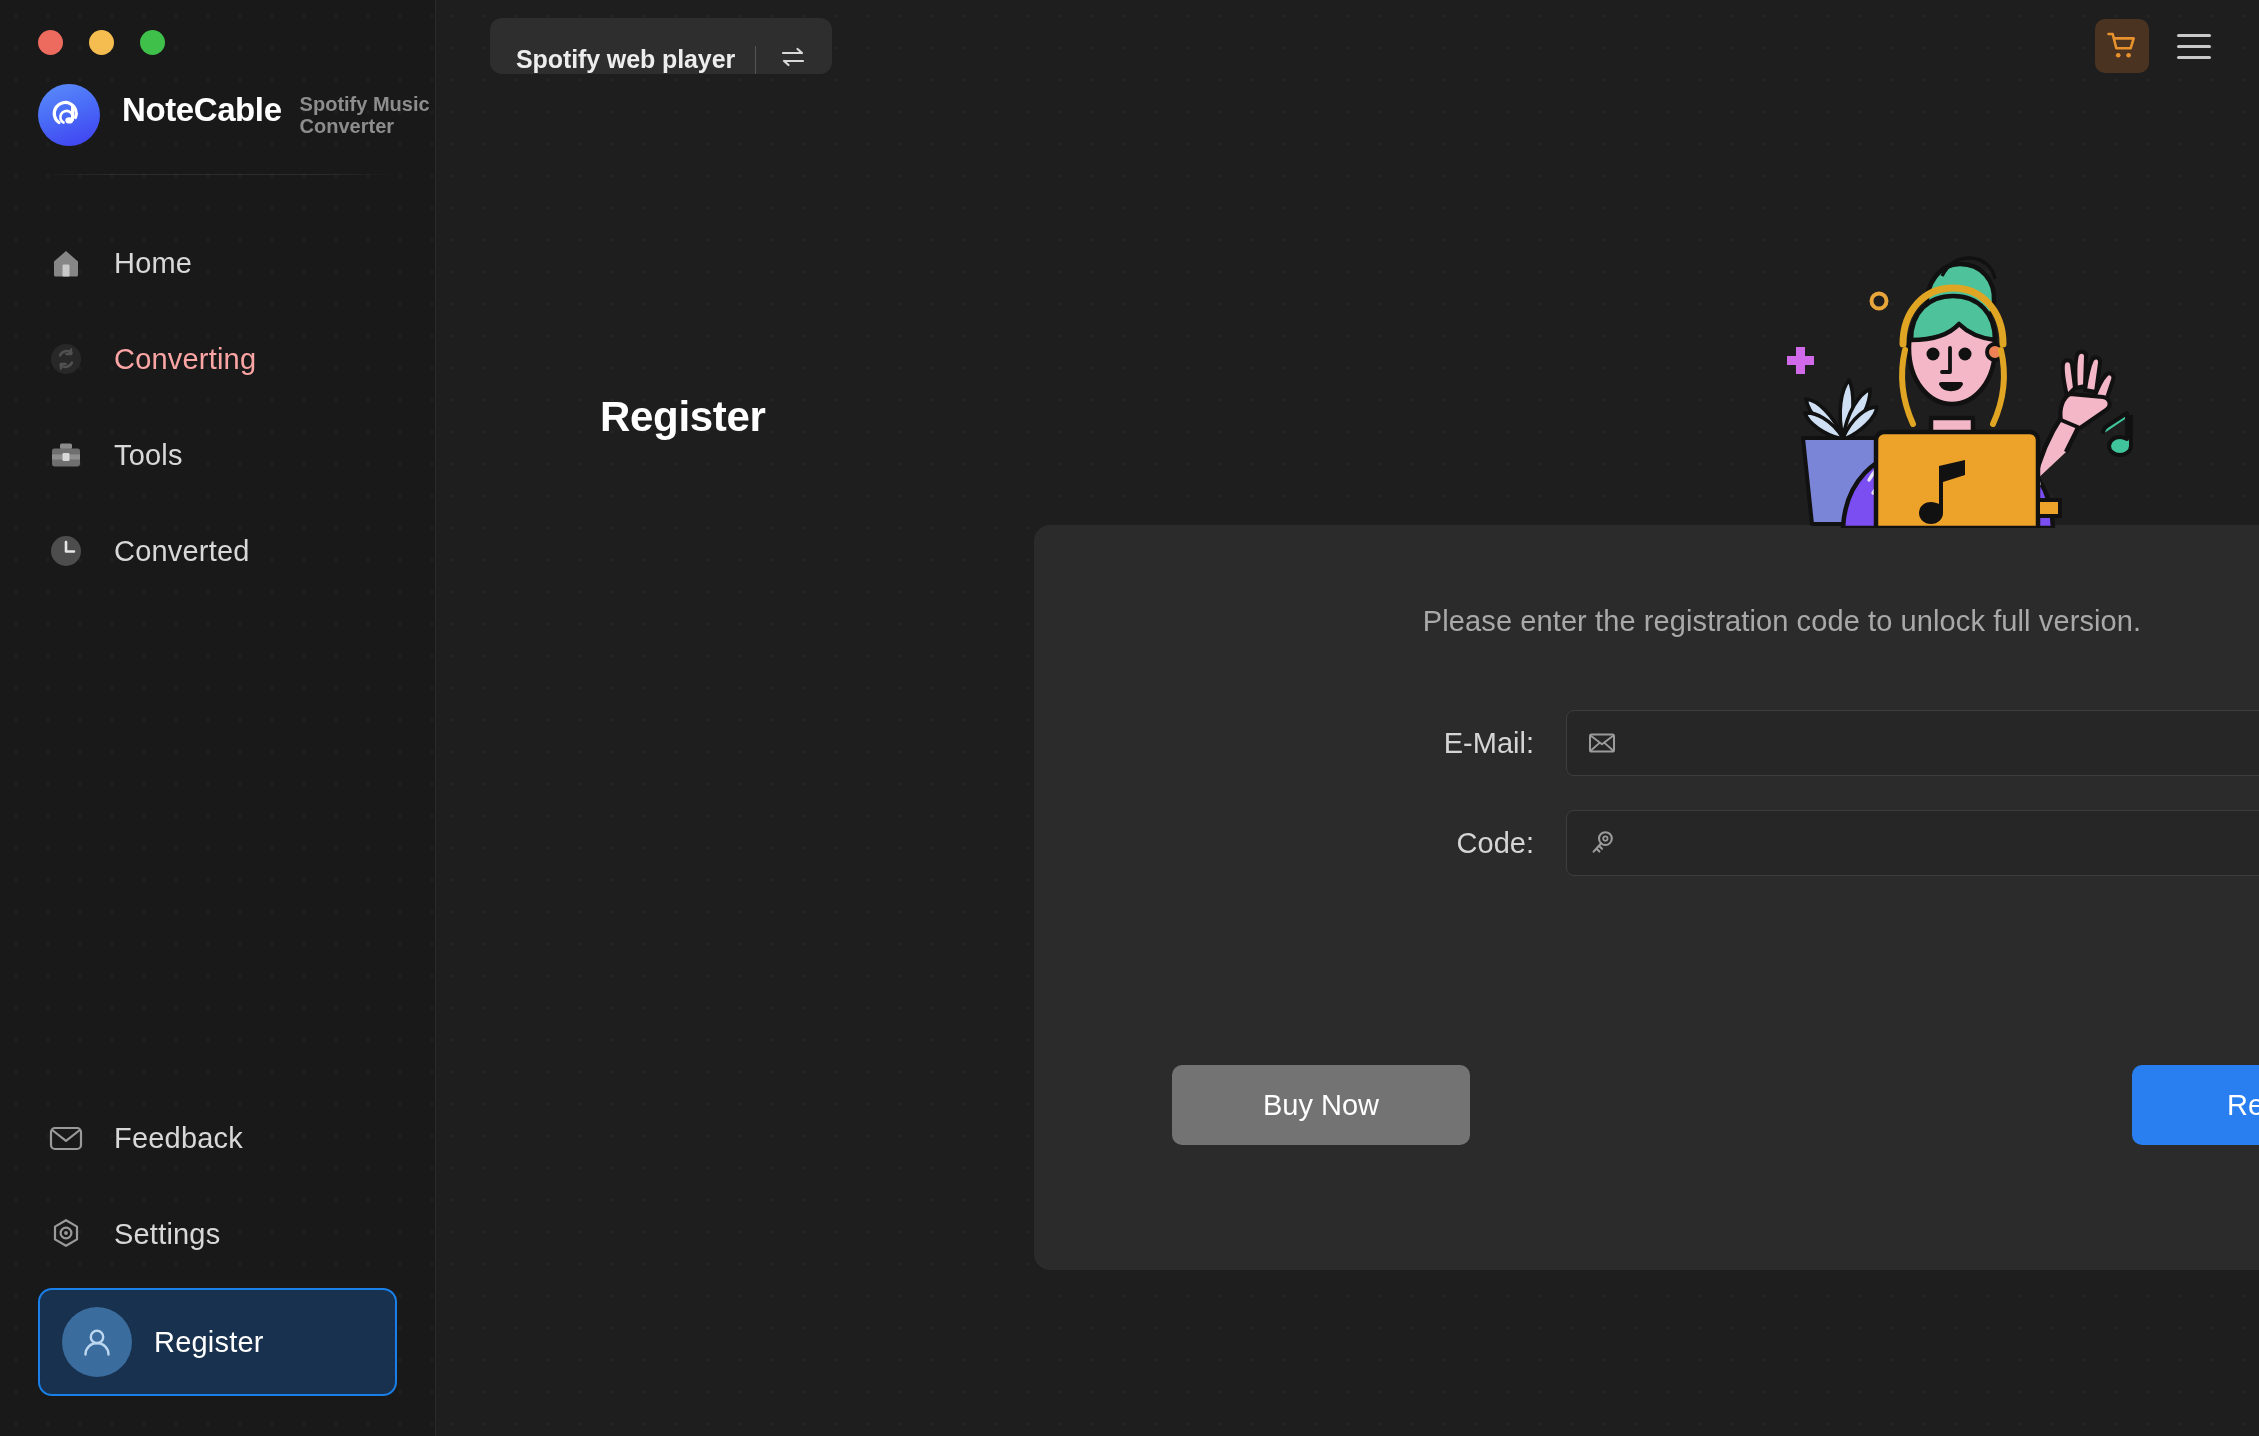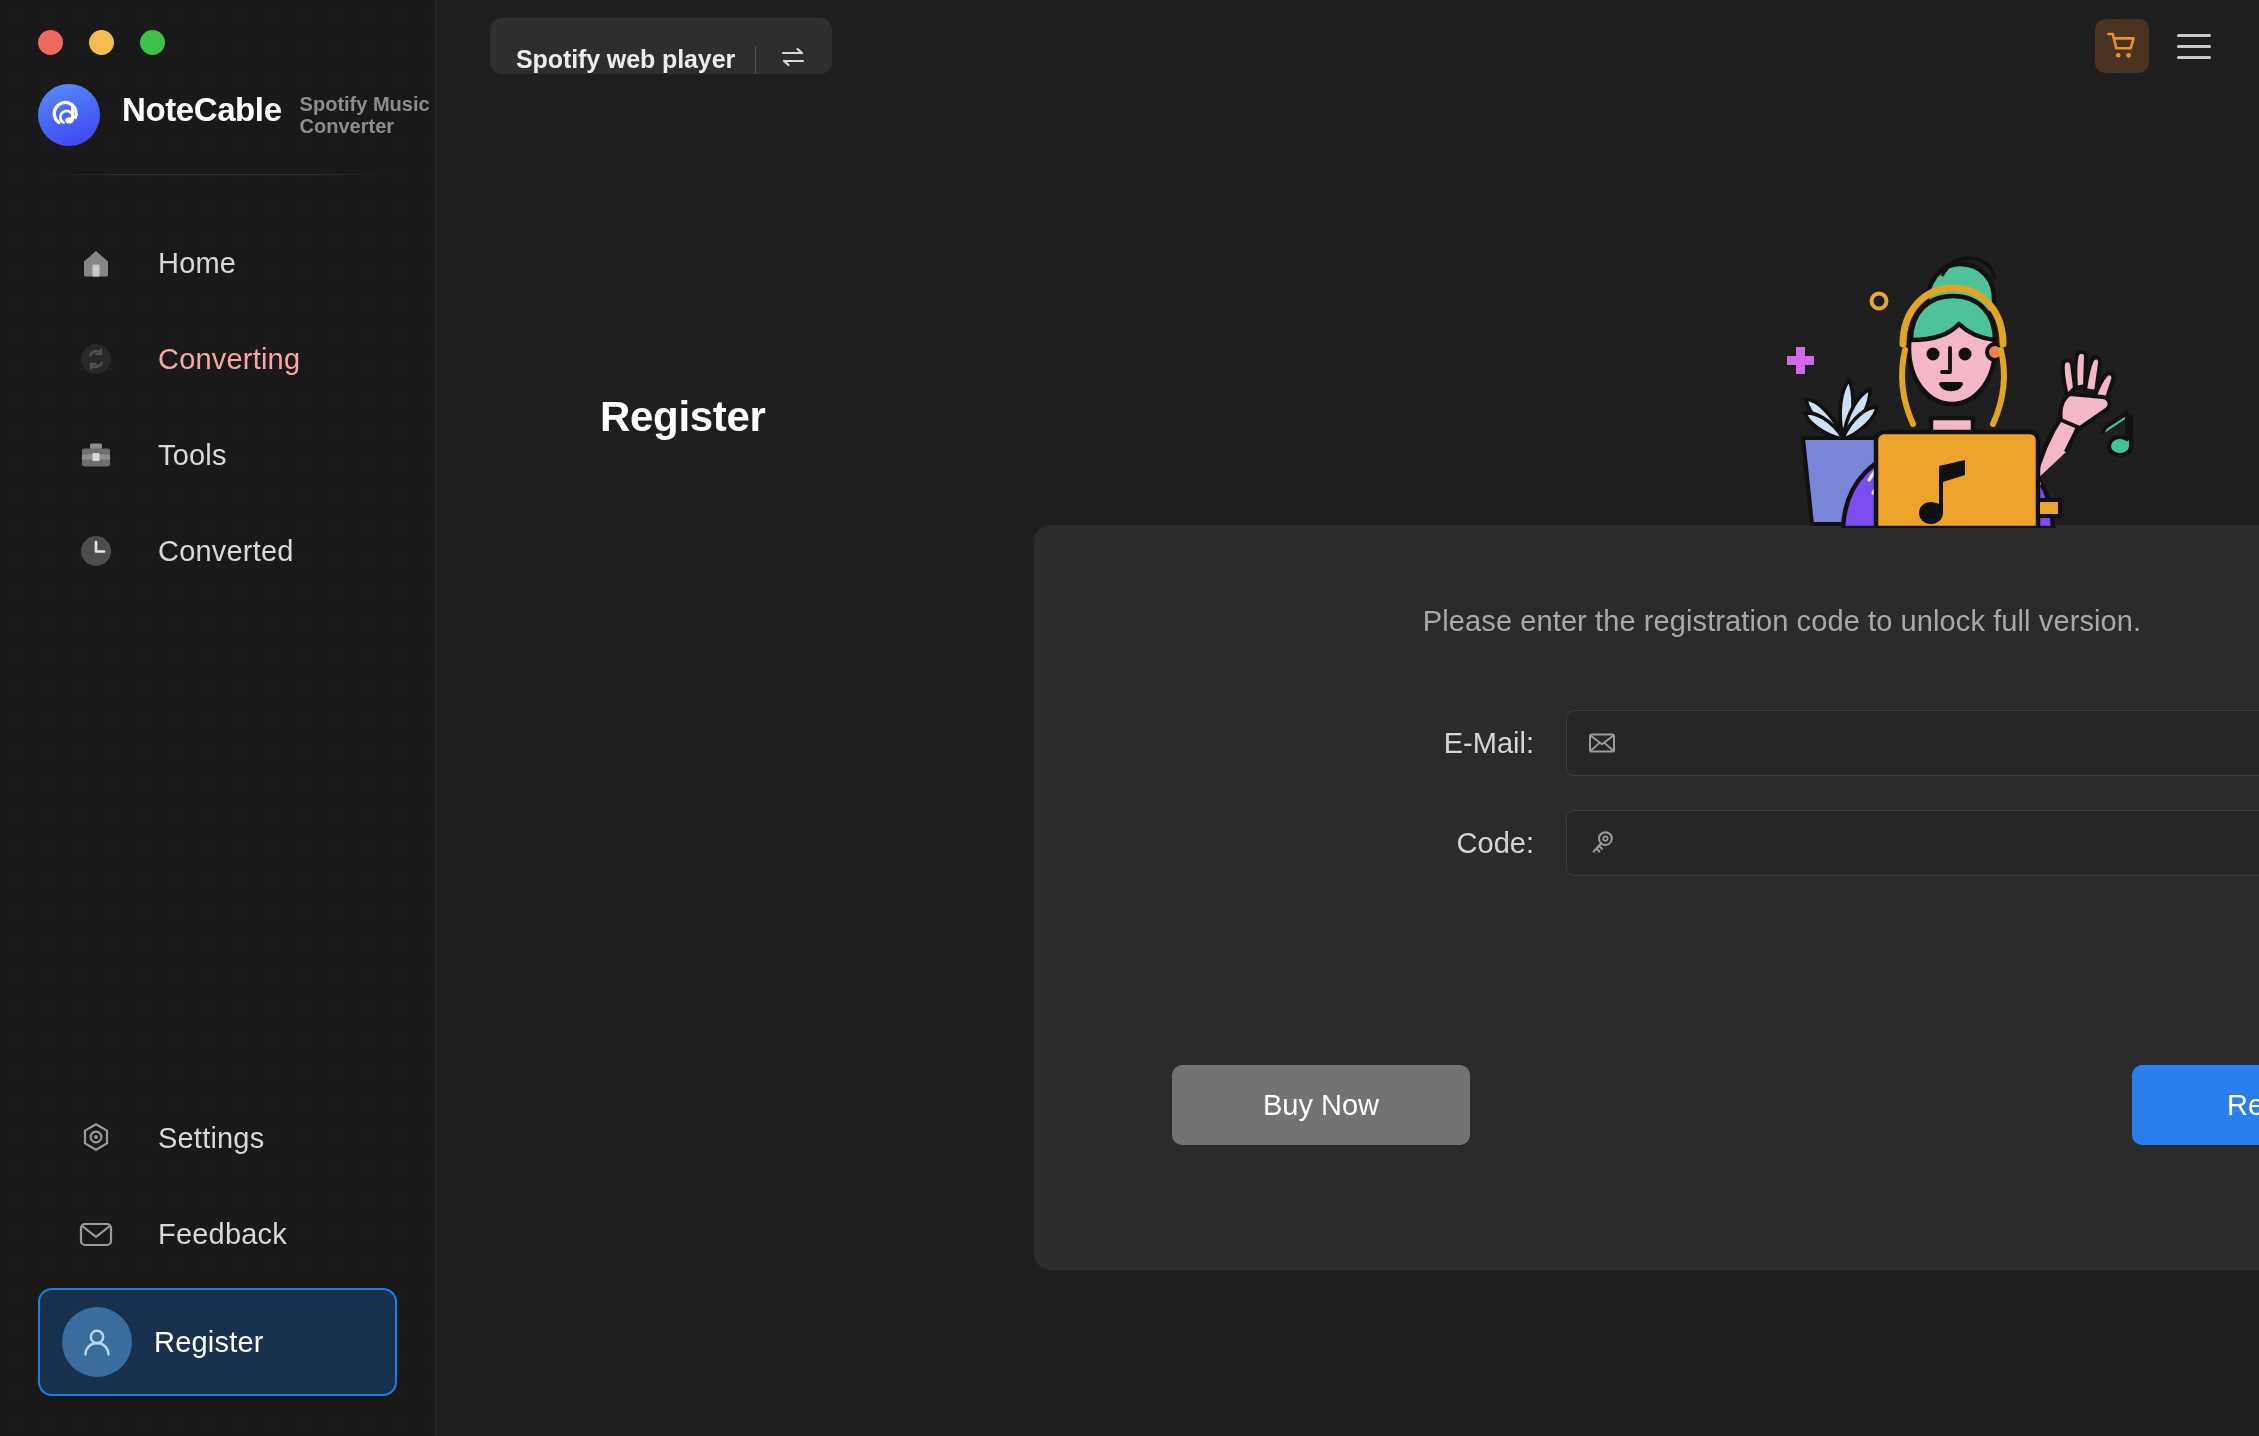--- a/index.html
+++ b/index.html
@@ -88,23 +88,23 @@
   .brand-divider {
     margin: 28px 38px 0 38px;
     height: 1px;
     background: linear-gradient(90deg, rgba(255,255,255,0.0) 0%, rgba(255,255,255,0.085) 22%, rgba(255,255,255,0.085) 78%, rgba(255,255,255,0.0) 100%);
   }
 
   .nav { margin-top: 40px; }
   .nav-item {
     display: flex;
     align-items: center;
-    gap: 40px;
+    gap: 26px;
     height: 96px;
-    padding-left: 74px;
+    padding-left: 44px;
     cursor: pointer;
     position: relative;
   }
   .nav-icon {
     width: 44px; height: 44px;
     display: flex; align-items: center; justify-content: center;
     flex: 0 0 44px;
   }
   .nav-label {
     font-size: 29px;
@@ -397,37 +397,37 @@
           <span class="nav-label">Converted</span>
         </div>
       </nav>
 
       <div class="spacer"></div>
 
       <div class="bottom-nav">
 
         <div class="nav-item">
           <span class="nav-icon">
+            <svg width="38" height="38" viewBox="0 0 38 38" fill="none">
+              <rect x="4" y="9" width="30" height="21" rx="4" stroke="#9a9a9a" stroke-width="2.2"></rect>
+              <path d="M5.8 11.5 19 21.8l13.2-10.3" stroke="#9a9a9a" stroke-width="2.2" stroke-linecap="round" stroke-linejoin="round"></path>
+            </svg>
+          </span>
+          <span class="nav-label">Feedback</span>
+        </div>
+
+        <div class="nav-item">
+          <span class="nav-icon">
             <svg width="36" height="36" viewBox="0 0 36 36" fill="none">
               <path d="M18 4.2 29 10.6v12.8L18 29.8 7 23.4V10.6L18 4.2Z" stroke="#9a9a9a" stroke-width="2.2" stroke-linejoin="round"></path>
               <circle cx="18" cy="17" r="5.4" stroke="#9a9a9a" stroke-width="2.2"></circle>
               <circle cx="18" cy="17" r="1.9" fill="#9a9a9a"></circle>
             </svg>
           </span>
           <span class="nav-label">Settings</span>
-        </div>
-
-        <div class="nav-item">
-          <span class="nav-icon">
-            <svg width="38" height="38" viewBox="0 0 38 38" fill="none">
-              <rect x="4" y="9" width="30" height="21" rx="4" stroke="#9a9a9a" stroke-width="2.2"></rect>
-              <path d="M5.8 11.5 19 21.8l13.2-10.3" stroke="#9a9a9a" stroke-width="2.2" stroke-linecap="round" stroke-linejoin="round"></path>
-            </svg>
-          </span>
-          <span class="nav-label">Feedback</span>
         </div>
 
         <div class="nav-item active">
           <span class="avatar-circle">
             <svg width="40" height="40" viewBox="0 0 40 40" fill="none">
               <circle cx="20" cy="15" r="6.2" stroke="#bcd7f0" stroke-width="2.4"></circle>
               <path d="M8.5 32.5a11.5 11.5 0 0 1 23 0" stroke="#bcd7f0" stroke-width="2.4" stroke-linecap="round"></path>
             </svg>
           </span>
           <span class="nav-label">Register</span>

